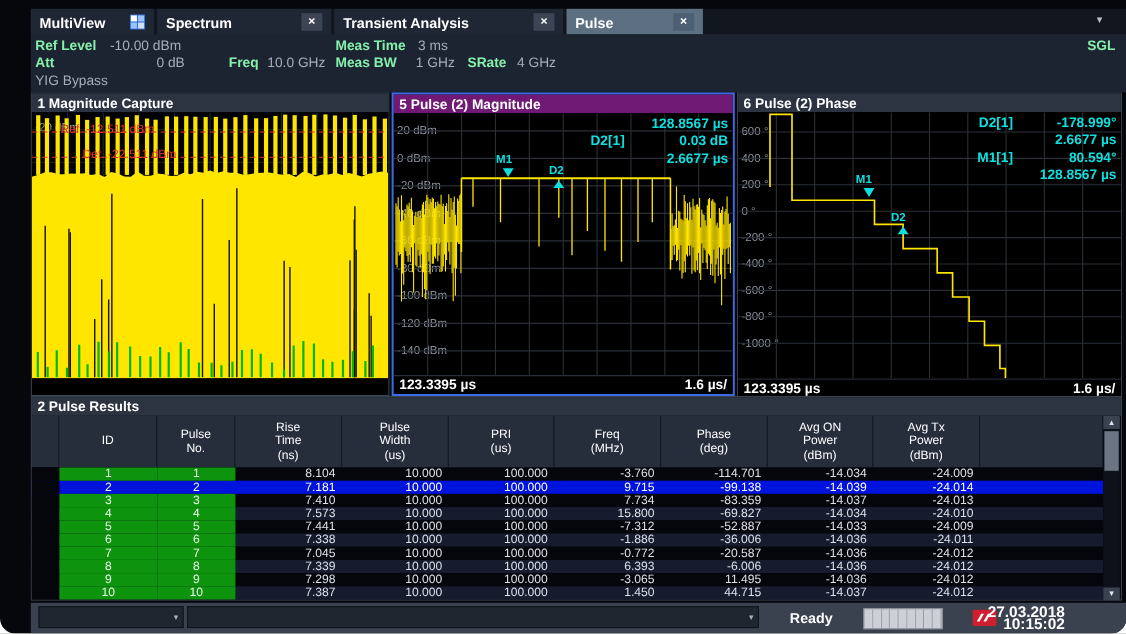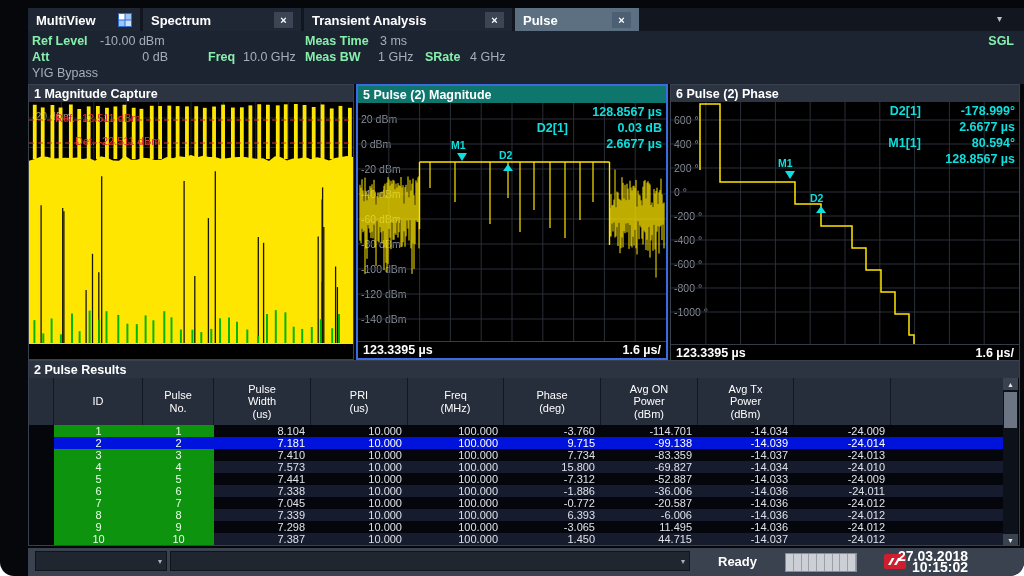--- a/index.html
+++ b/index.html
@@ -18,21 +18,21 @@
   
   .chanbar{position:absolute;left:28px;top:31px;width:996px;height:53px;background:#1d2431;font-size:12.5px;}
   .chanbar span{position:absolute;white-space:nowrap;}
   .clabel{color:#86efac;font-weight:700;}
   .cval{color:#a6aeb9;}
   
   .win{position:absolute;top:84px;background:#000;border:1px solid #39404e;box-sizing:border-box;}
   .win.active{border:2px solid #3a6ce0;}
   .wtitle{height:17px;display:flex;align-items:center;justify-content:space-between;background:#2c3442;
           color:#fff;font-size:12.5px;font-weight:700;padding:0 5px;}
-  .win.active .wtitle{background:#0f766e;}
+  .win.active .wtitle{background:#701a75;}
   .badge{color:#c9d1dc;font-weight:700;font-size:11.5px;margin-top:33px;}
   .badge .dot{color:#ffe600;font-size:9px;margin-right:2px;}
   .plot{position:relative;background:#000;overflow:hidden;}
   .plot svg{position:absolute;left:0;top:0;z-index:2;}
   .ytick{position:absolute;left:3px;z-index:1;color:#8a919c;font-size:10.5px;white-space:nowrap;}
   .xaxis{height:16px;display:flex;align-items:center;justify-content:space-between;background:#000;
          border-top:1px solid #343b49;color:#fff;font-size:12.5px;font-weight:700;padding:0 5px;}
   .mreadout{position:absolute;top:1px;right:4px;z-index:4;text-align:right;color:#0fdede;
             font-size:12.5px;font-weight:700;line-height:16px;}
   .mname{display:inline-block;width:56px;text-align:right;}
@@ -480,20 +480,23 @@
 
   <div class="tctn">
     <div class="wtitle">
       <span>2 Pulse Results</span>
     </div>
     <div class="thead" id="thead">
         <div></div>
         <div>ID</div>
         <div>Pulse
 No.</div>
+        <div>Rise
+Time
+(ns)</div>
         <div>Pulse
 Width
 (us)</div>
         <div>PRI
 (us)</div>
         <div>Freq
 (MHz)</div>
         <div>Phase
 (deg)</div>
         <div>Avg ON

